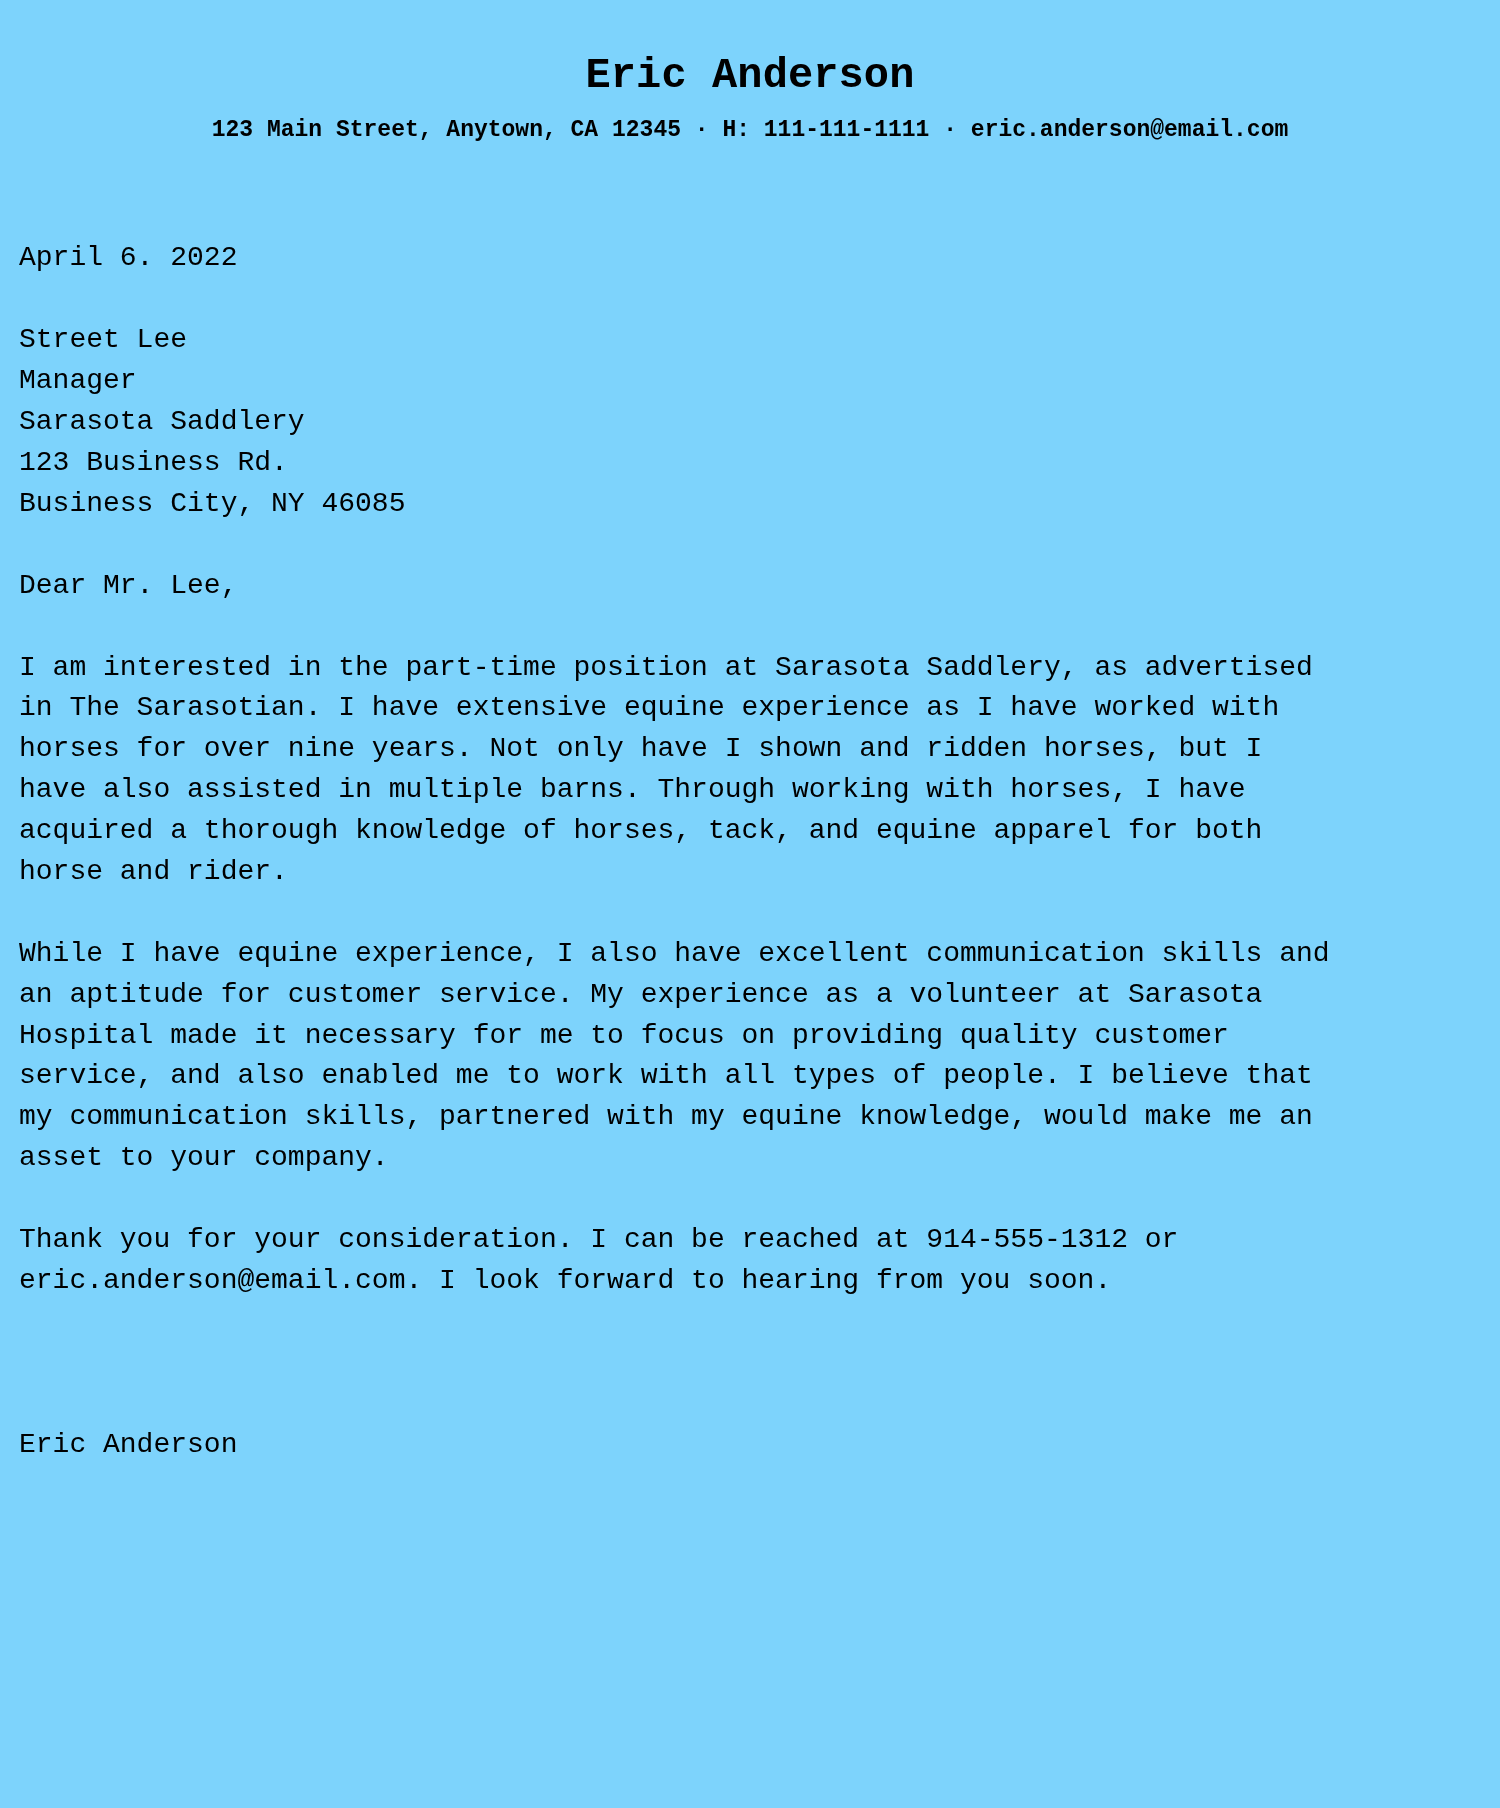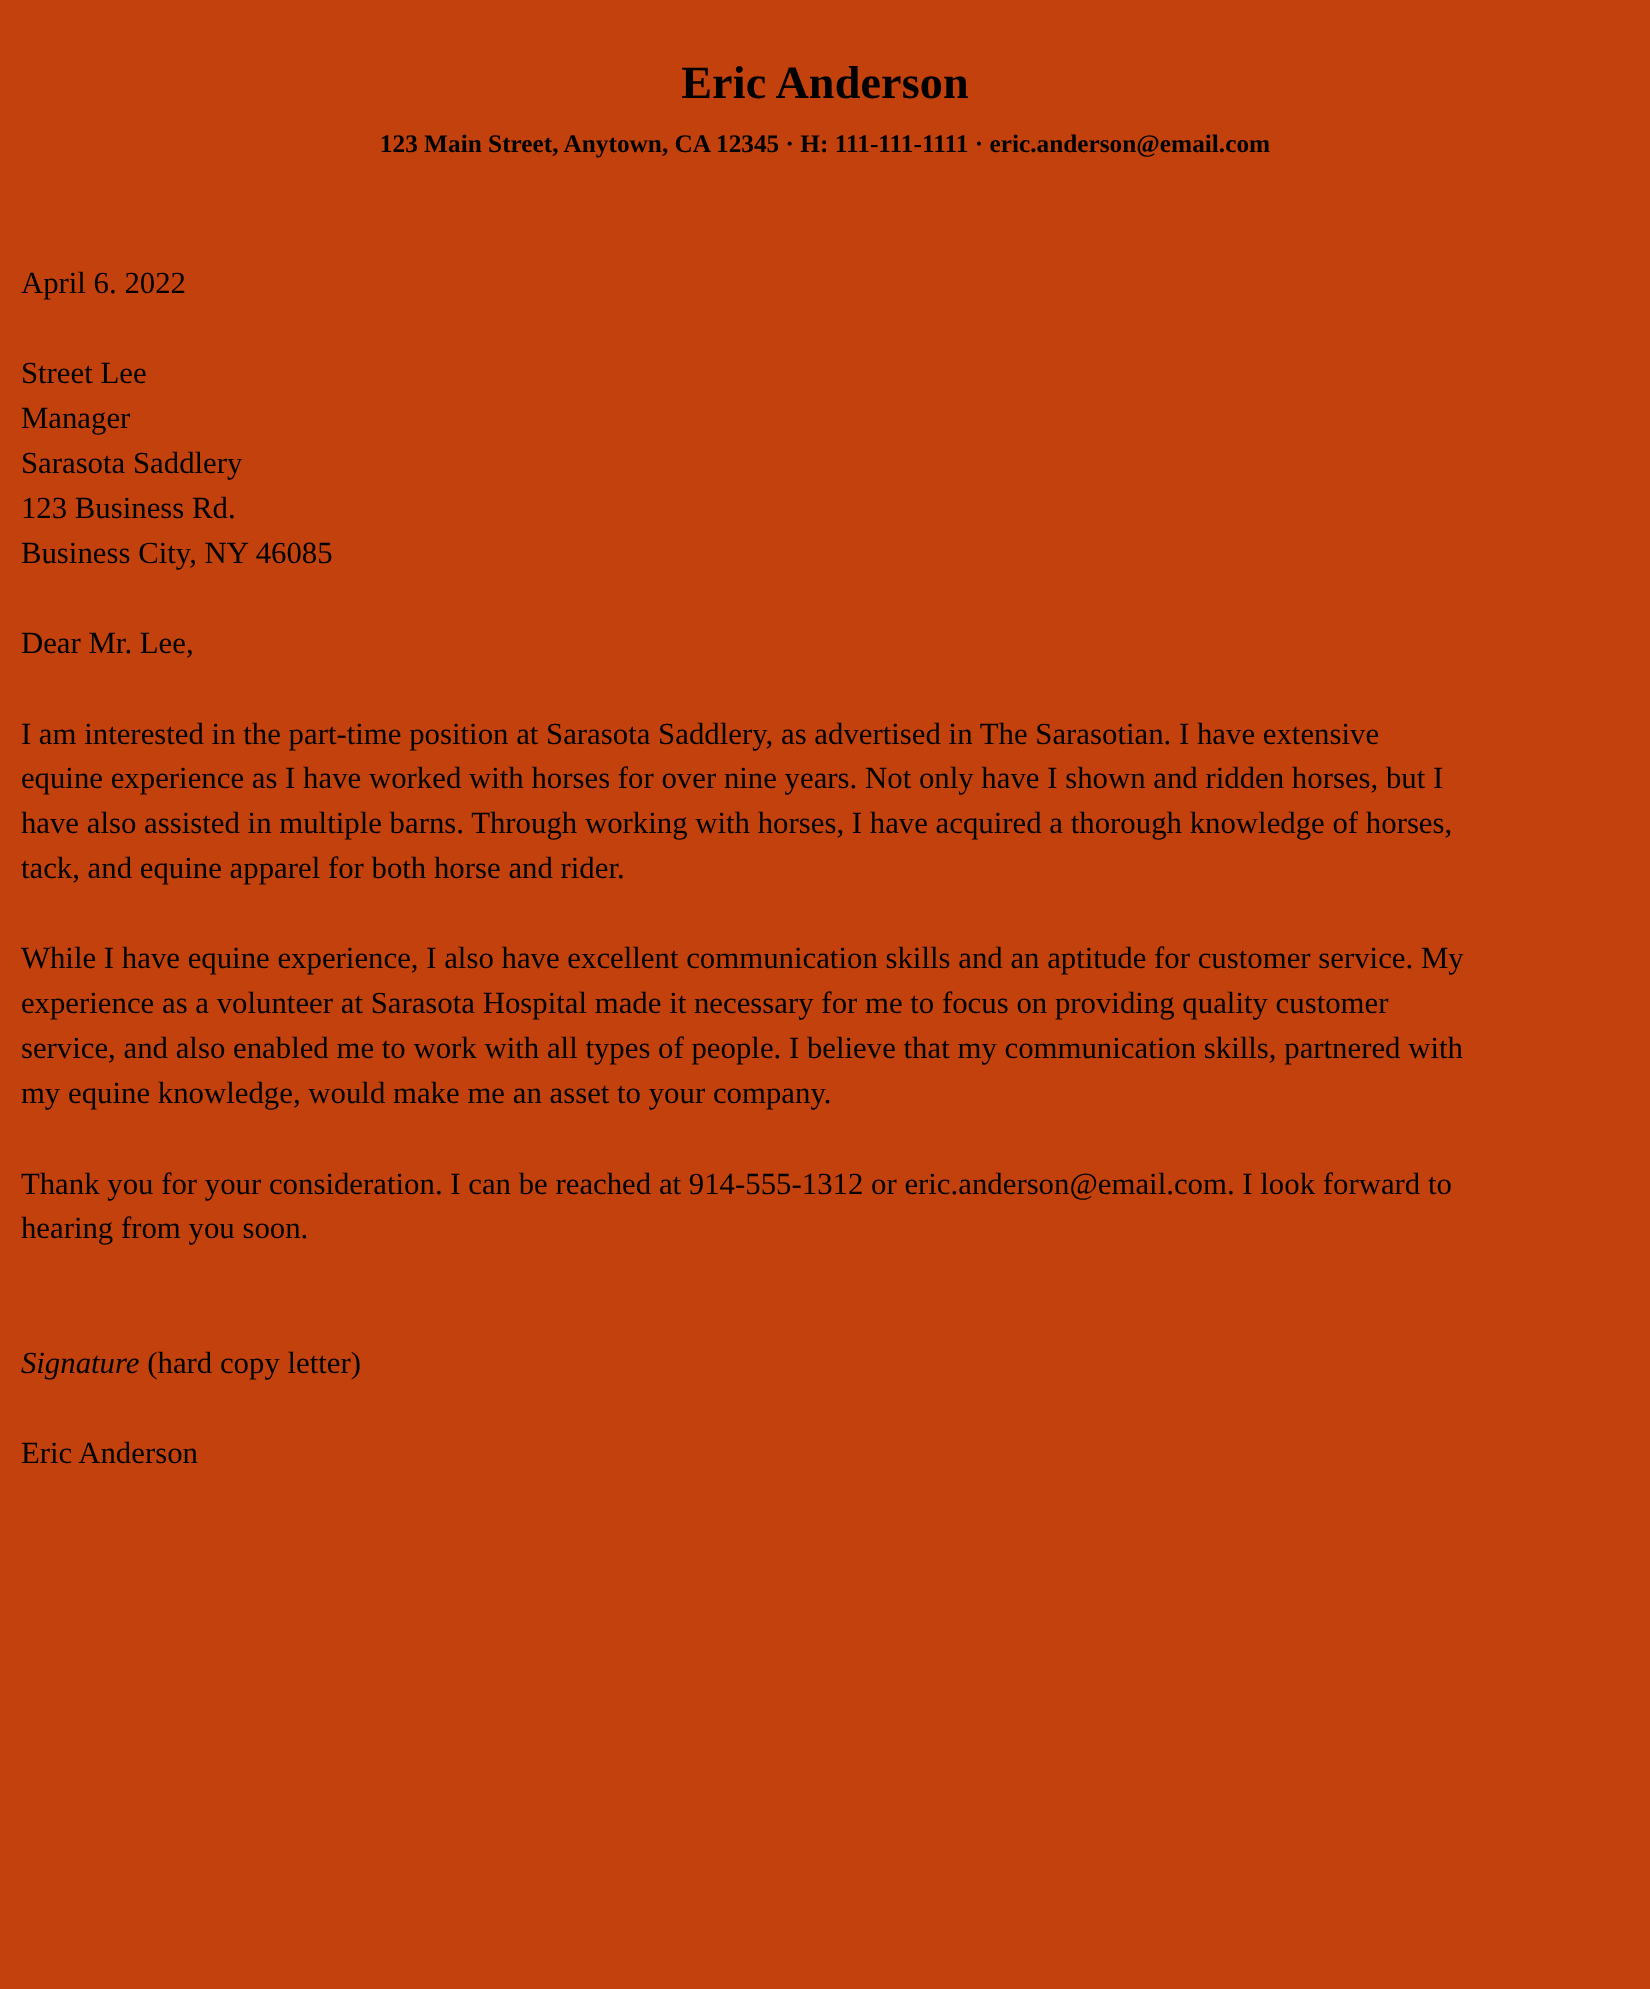--- a/index.html
+++ b/index.html
@@ -6,25 +6,25 @@
   html, body {
     margin: 0;
     padding: 0;
     background: #ffffff;
   }
 
   .page {
     position: relative;
     width: 1500px;
     height: 1808px;
-    background: #c2410c;
+    background: #7dd3fc;
     box-sizing: border-box;
     padding: 0;
     overflow: hidden;
-    font-family: Liberation Serif, serif;
+    font-family: Liberation Mono, monospace;
     color: #000000;
     -webkit-font-smoothing: antialiased;
   }
 
   
   .letterhead {
     text-align: center;
     padding-top: 52px;
   }
 
@@ -118,23 +118,20 @@
 
     <span class="blank-line"></span>
 
     <p class="paragraph">Thank you for your consideration. I can be reached at 914-555-1312 or eric.anderson@email.com. I look forward to hearing from you soon.</p>
 
     <span class="blank-line"></span>
 
 
     <span class="blank-line"></span>
 
-    <div class="block sig-line">
-      <span class="italic">Signature</span><span> (hard copy letter)</span>
-    </div>
 
     <span class="blank-line"></span>
 
     <div class="block">
       <span class="block-line">Eric Anderson</span>
     </div>
 
   </main>
 </div>
 

